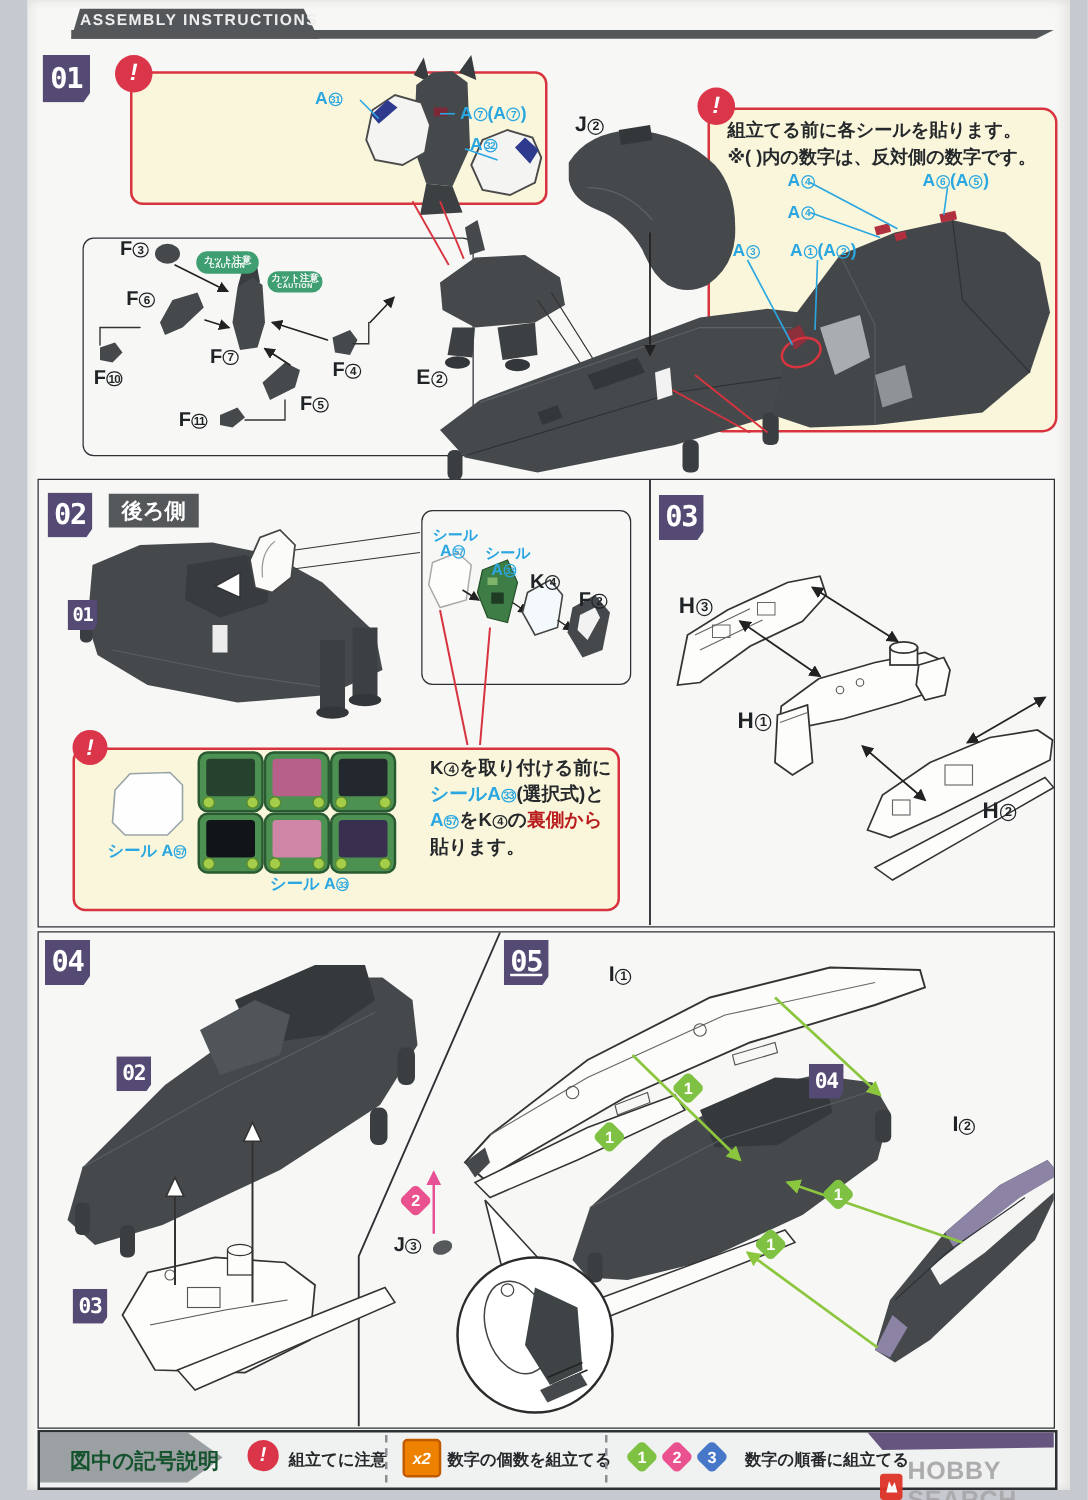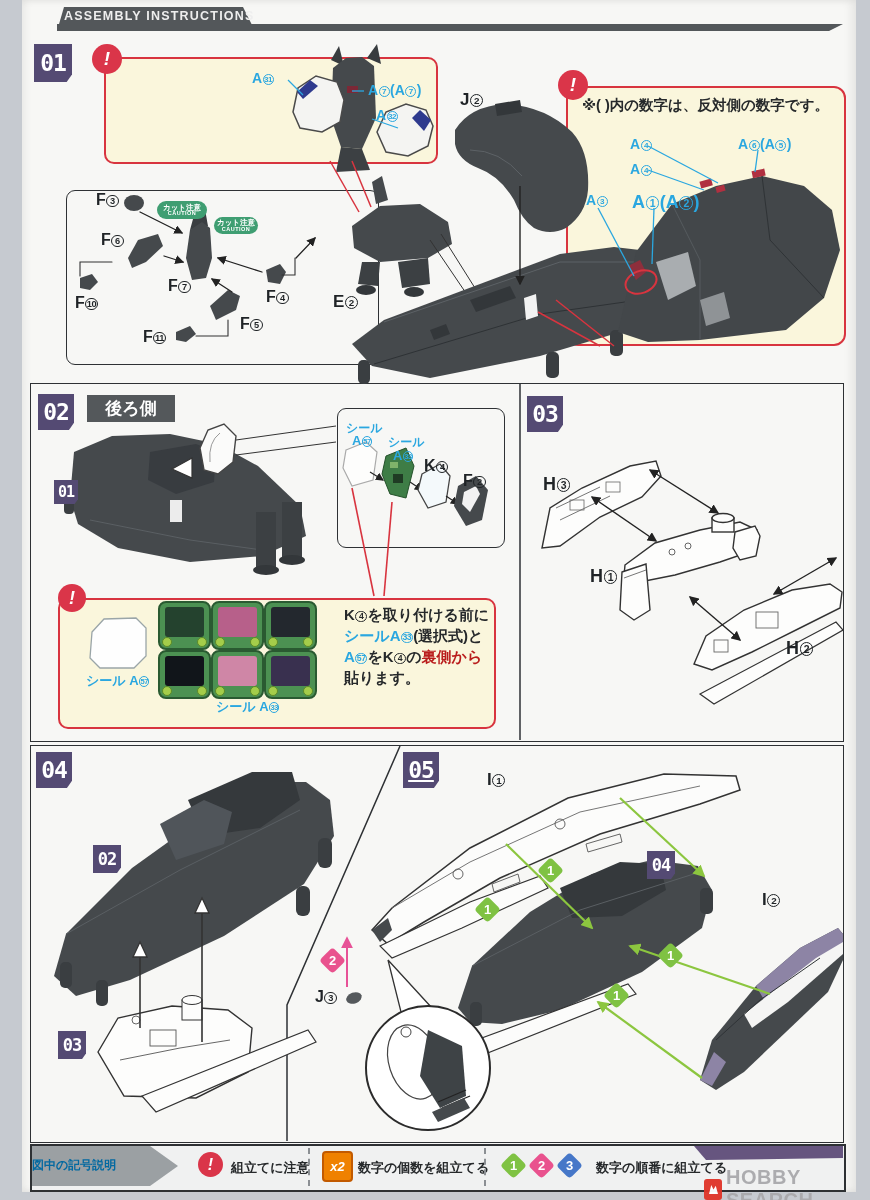--- a/index.html
+++ b/index.html
@@ -303,27 +303,28 @@
   <div class="badge b38" style="left:34px;top:44px;">01</div>
   <div class="cream" style="left:104px;top:57px;width:330px;height:103px;"></div>
   <div class="bang" style="left:92px;top:44px;width:30px;height:30px;font-size:19px;">!</div>
   <div class="lbl cy plabel" style="left:252px;top:70px;font-size:14px;">A<span class="cnum">31</span></div>
   <div class="lbl cy plabel" style="left:368px;top:82px;font-size:14px;">A<span class="cnum">7</span>(A<span class="cnum">7</span>)</div>
   <div class="lbl cy plabel" style="left:376px;top:107px;font-size:14px;">A<span class="cnum">32</span></div>
 
   <div class="cream" style="left:566px;top:86px;width:276px;height:256px;border-radius:12px;"></div>
   <div class="bang" style="left:558px;top:70px;width:30px;height:30px;font-size:19px;">!</div>
   <div class="txt" style="left:582px;top:95px;font-size:14.5px;line-height:21px;">
+    <div>組立てる前に各シールを貼ります。</div>
     <div>※( )内の数字は、反対側の数字です。</div>
   </div>
   <div class="lbl cy plabel" style="left:630px;top:136px;font-size:14px;">A<span class="cnum">4</span></div>
   <div class="lbl cy plabel" style="left:630px;top:161px;font-size:14px;">A<span class="cnum">4</span></div>
   <div class="lbl cy plabel" style="left:738px;top:136px;font-size:14px;">A<span class="cnum">6</span>(A<span class="cnum">5</span>)</div>
   <div class="lbl cy plabel" style="left:586px;top:192px;font-size:14px;">A<span class="cnum">3</span></div>
-  <div class="lbl cy plabel" style="left:632px;top:192px;font-size:18px;">A<span class="cnum">1</span>(A<span class="cnum">2</span>)</div>
+  <div class="lbl cy plabel" style="left:632px;top:192px;font-size:14px;">A<span class="cnum">1</span>(A<span class="cnum">2</span>)</div>
 
   <div class="boxline" style="left:66px;top:190px;width:311px;height:173px;border-radius:9px;"></div>
   <div class="lbl plabel" style="left:96px;top:191px;font-size:16px;">F<span class="cnum">3</span></div>
   <div class="lbl plabel" style="left:101px;top:231px;font-size:16px;">F<span class="cnum">6</span></div>
   <div class="lbl plabel" style="left:75px;top:294px;font-size:16px;">F<span class="cnum">10</span></div>
   <div class="lbl plabel" style="left:168px;top:277px;font-size:16px;">F<span class="cnum">7</span></div>
   <div class="lbl plabel" style="left:143px;top:328px;font-size:16px;">F<span class="cnum">11</span></div>
   <div class="lbl plabel" style="left:266px;top:288px;font-size:16px;">F<span class="cnum">4</span></div>
   <div class="lbl plabel" style="left:240px;top:315px;font-size:16px;">F<span class="cnum">5</span></div>
   <div class="cutbadge" style="left:157px;top:201px;width:50px;height:18px;">
@@ -332,21 +333,21 @@
   </div>
   <div class="cutbadge" style="left:214px;top:217px;width:44px;height:17px;">
     <span class="jp">カット注意</span>
       <span class="en">CAUTION</span>
   </div>
   <div class="lbl plabel" style="left:333px;top:292px;font-size:17px;">E<span class="cnum">2</span></div>
   <div class="lbl plabel" style="left:460px;top:90px;font-size:17px;">J<span class="cnum">2</span></div>
 
   <div class="boxline" style="left:30px;top:383px;width:812px;height:357px;"></div>
   <div class="badge b38" style="left:38px;top:394px;width:36px;height:36px;">02</div>
-  <div class="darklab" style="left:87px;top:395px;width:88px;height:27px;font-size:17px;font-family:Liberation Mono, monospace;">後ろ側</div>
+  <div class="darklab" style="left:87px;top:395px;width:72px;height:27px;font-size:17px;font-family:Liberation Mono, monospace;">後ろ側</div>
   <div class="badge b24" style="left:54px;top:480px;">01</div>
 
   <div class="boxline" style="left:337px;top:408px;width:166px;height:138px;border-radius:9px;"></div>
   <div class="lbl cy" style="left:346px;top:420px;font-size:12px;">シール</div>
   <div class="lbl cy plabel" style="left:352px;top:433px;font-size:13px;">A<span class="cnum">57</span></div>
   <div class="lbl cy" style="left:388px;top:434px;font-size:12px;">シール</div>
   <div class="lbl cy plabel" style="left:393px;top:448px;font-size:13px;">A<span class="cnum">33</span></div>
   <div class="lbl plabel" style="left:424px;top:457px;font-size:16px;text-align:center;">K<span class="cnum">4</span></div>
   <div class="lbl plabel" style="left:463px;top:472px;font-size:16px;">F<span class="cnum">2</span></div>
 
@@ -419,21 +420,21 @@
       <span>1</span>
     </div>
   <div class="dmd dg" style="left:607px;top:986px;">
       <span>1</span>
     </div>
   <div class="dmd dp" style="left:323px;top:951px;">
       <span>2</span>
     </div>
 
   <div class="boxline" style="left:30px;top:1144px;width:812px;height:44px;border-width:2px;background:#f0f1f1;"></div>
-  <div class="lbl" style="left:32px;top:1157px;font-size:12px;color:#0369a1;">図中の記号説明</div>
+  <div class="lbl" style="left:56px;top:1157px;font-size:17px;color:#14532d;">図中の記号説明</div>
   <div class="bang" style="left:198px;top:1152px;width:25px;height:25px;font-size:16px;">!</div>
   <div class="txt" style="left:231px;top:1159px;font-size:13px;">組立てに注意</div>
   <div class="dsep" style="left:308px;"></div>
   <div class="x2b" style="left:322px;top:1151px;text-align:center;">x2</div>
   <div class="txt" style="left:358px;top:1159px;font-size:13px;">数字の個数を組立てる</div>
   <div class="dsep" style="left:484px;"></div>
   <div class="dmd dg" style="left:504px;top:1156px;">
       <span>1</span>
     </div>
   <div class="dmd dp" style="left:532px;top:1156px;">

